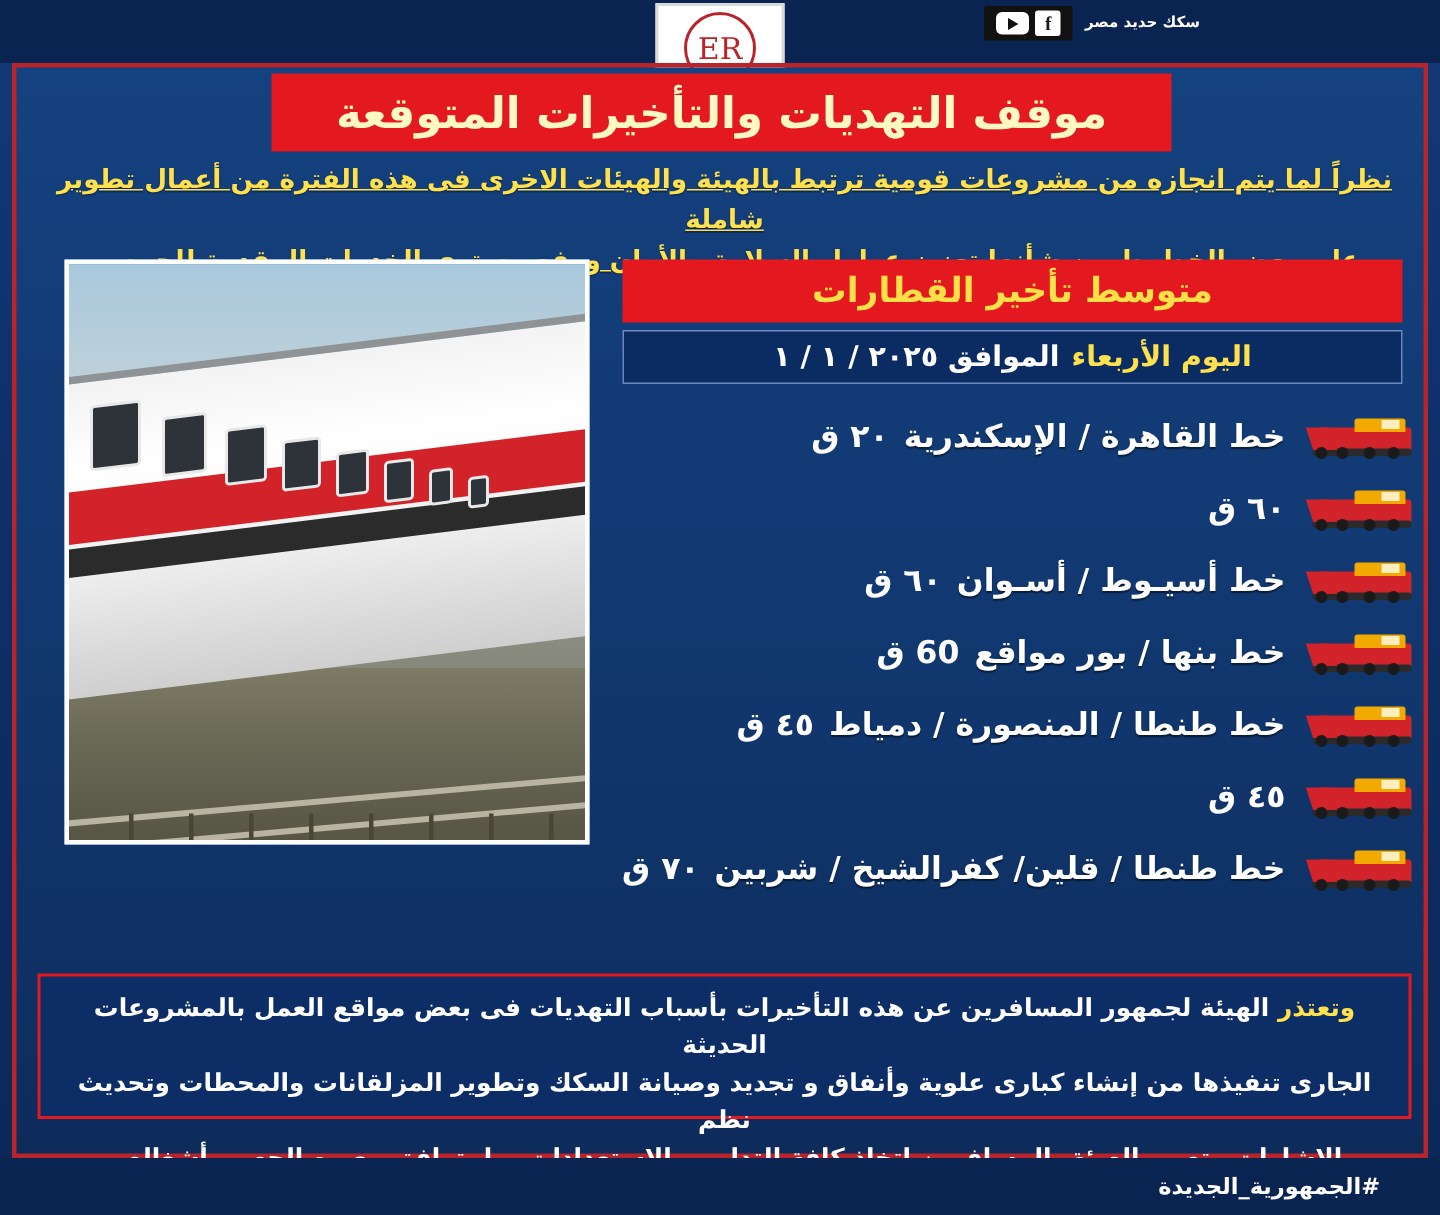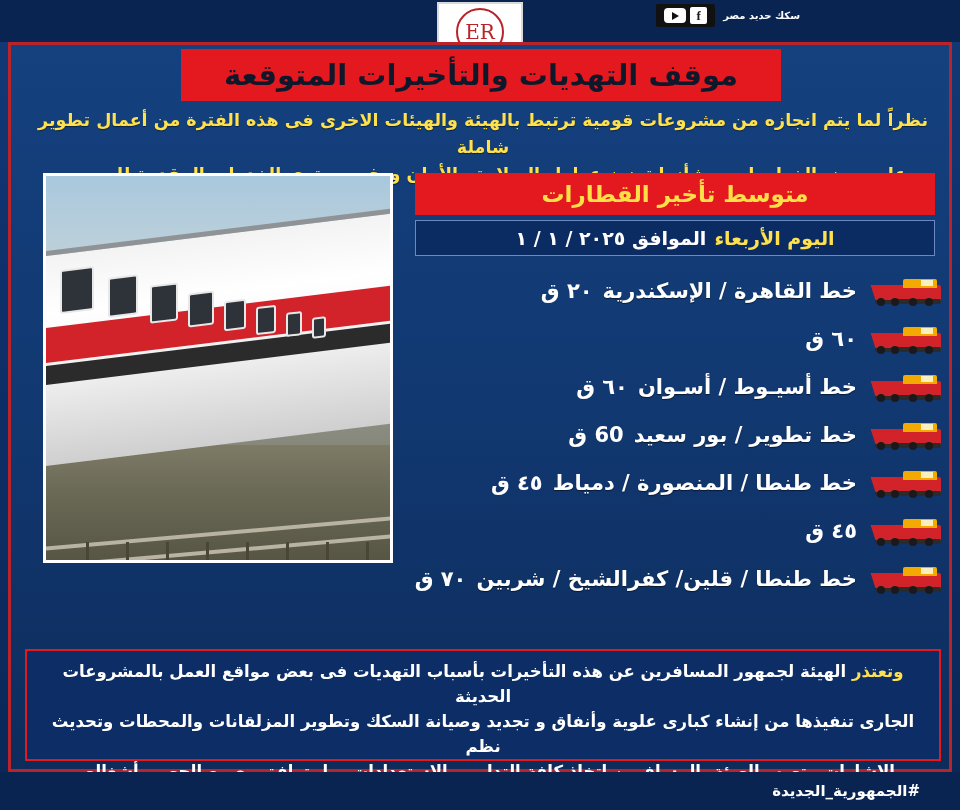--- a/index.html
+++ b/index.html
@@ -69,30 +69,31 @@
     background: linear-gradient(180deg,#14417f 0%, #11376f 55%, #0d2c5c 100%);
   }
   
   .title-band {
     position: absolute; top: 4px; left: 170px;
     width: 600px; height: 52px;
     background: #e4191f;
     display: flex; align-items: center; justify-content: center;
   }
   .title-band h1 {
-    margin: 0; color: #0f172a; font-size: 29px; font-weight: bold;
+    margin: 0; color: #fef9c3; font-size: 29px; font-weight: bold;
     font-family: "DejaVu Sans", sans-serif; letter-spacing: 0px;
   }
   
   .subtitle {
     position: absolute; top: 62px; left: 14px; width: 916px;
     text-align: center; color: #ffe14d;
     font-size: 17.5px; font-weight: bold; line-height: 1.55;
     font-family: "DejaVu Sans", sans-serif;
     text-shadow: 0 1px 1px rgba(0,0,0,.45);
+    text-decoration: underline;
   }
   
   .photo-wrap {
     position: absolute; top: 128px; left: 32px; width: 350px; height: 390px;
     border: 3px solid #ffffff;
     overflow: hidden;
     background: #87b6d8;
   }
   .sky { position:absolute; inset:0; background: linear-gradient(180deg,#a9c8dd 0%, #cfd8d7 38%, #b9c2bd 52%, #8c8f82 62%, #6f6e5e 100%); }
   .train-body {
@@ -147,21 +148,21 @@
   .loco .w { position:absolute; bottom:0; width:8px; height:8px; background:#1a1a1a; border-radius:50%;}
   .loco .nose { position:absolute; left:6px; bottom:6px; width:16px; height:15px; background:#d2232a; transform: skewX(18deg); }
   .loco .glass { position:absolute; right:8px; bottom:20px; width:12px;height:6px;background:#ffe; opacity:.8;}
   .line-text {
     color: #ffffff; font-size: 21px; font-weight: bold; white-space: nowrap;
     text-shadow: 0 1px 1px rgba(0,0,0,.5);
   }
   .line-val { color:#ffffff; font-size: 21px; font-weight: bold; }
   
   .note {
-    position: absolute; left: 14px; top: 604px; width: 916px; height: 112px;
+    position: absolute; left: 14px; top: 604px; width: 916px; height: 97px;
     background: #0c2d66; border: 2px solid #e4191f;
     padding: 8px 14px;
     color: #ffffff; font-size: 16.5px; font-weight: bold; line-height: 1.52;
     text-align: center;
     font-family: "DejaVu Sans", sans-serif;
   }
   .note .hl { color: #ffe14d; }
   
   .footer {
     position: absolute; bottom: 0; left: 0; width: 960px; height: 38px;
@@ -291,21 +292,21 @@
             <span class="b1"></span>
             <span class="b2"></span>
             <span class="b3"></span>
             <span class="nose"></span>
             <span class="glass"></span>
             <span class="w" style="right:8px"></span>
             <span class="w" style="right:24px"></span>
             <span class="w" style="right:42px"></span>
             <span class="w" style="right:56px"></span>
           </span>
-          <span class="line-text">خط تطوير / بور سعيد</span>
+          <span class="line-text">خط بنها / بور مواقع</span>
           <span class="line-val">60 ق</span>
         </div>
         <div class="line-row">
           <span class="loco">
             <span class="b1"></span>
             <span class="b2"></span>
             <span class="b3"></span>
             <span class="nose"></span>
             <span class="glass"></span>
             <span class="w" style="right:8px"></span>

